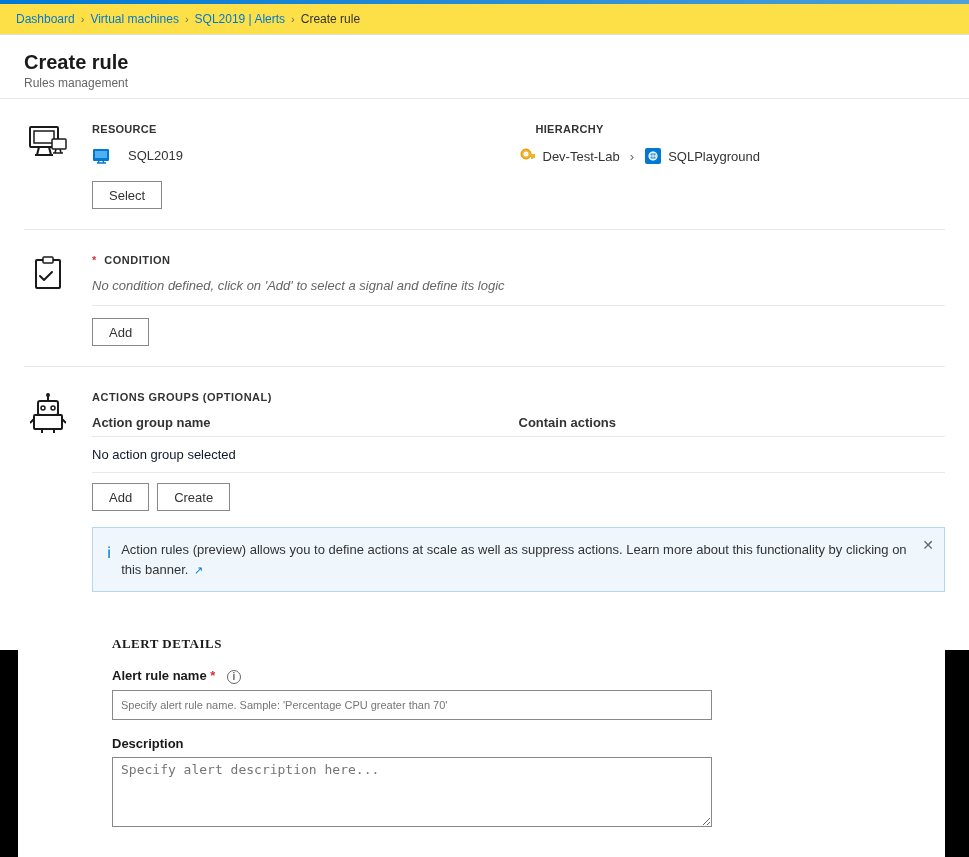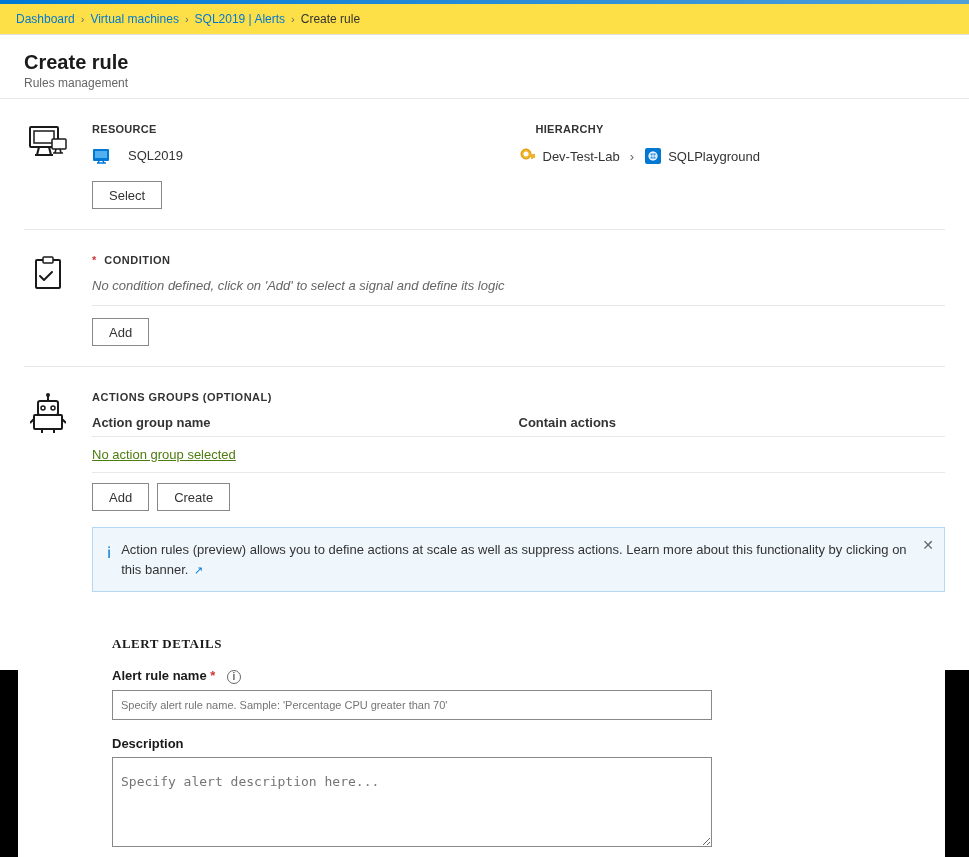--- a/index.html
+++ b/index.html
@@ -147,23 +147,22 @@
       font-size: 13px;
       font-weight: 600;
       padding-bottom: 6px;
     }
     .action-table-header .col-name { flex: 1; }
     .action-table-header .col-contains { flex: 1; }
 
     .action-table-row {
       display: flex;
       padding: 4px 0;
-      color: #4d7c0f;
-      font-size: 13px;
-      text-decoration: underline;
+      color: #0f172a;
+      font-size: 13px;
     }
 
     .btn-group {
       display: flex;
       gap: 8px;
       margin-top: 10px;
       margin-bottom: 16px;
     }
 
     
@@ -254,23 +253,23 @@
       height: 30px;
       border: 1px solid #8a8886;
       padding: 4px 8px;
       font-size: 11px;
       color: #666;
       outline: none;
     }
     .field-textarea {
       width: 100%;
       max-width: 600px;
-      height: 90px;
+      height: 70px;
       border: 1px solid #8a8886;
-      padding: 16px 8px;
+      padding: 4px 8px;
       font-size: 13px;
       color: #4d7c0f;
       resize: vertical;
       outline: none;
     }
 
     
     .page-outer {
       min-height: 857px;
       background: #fff;

